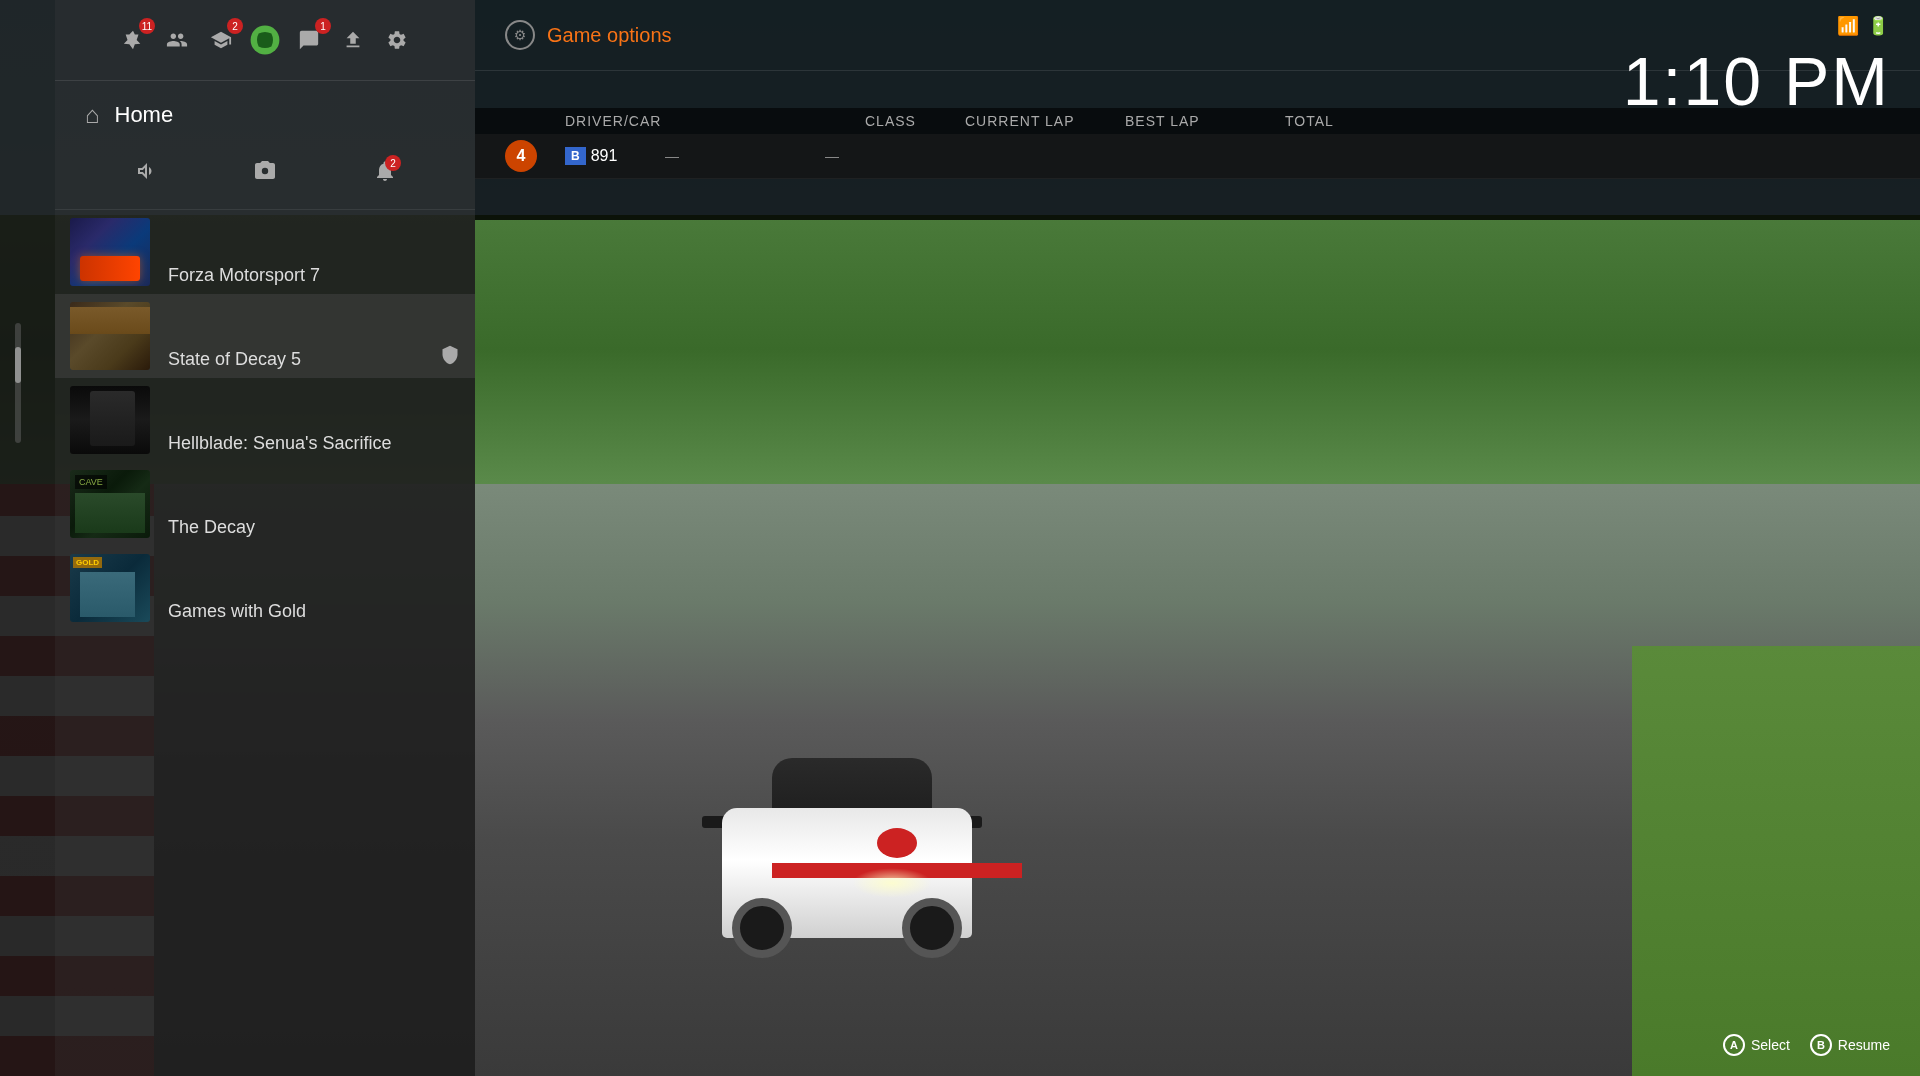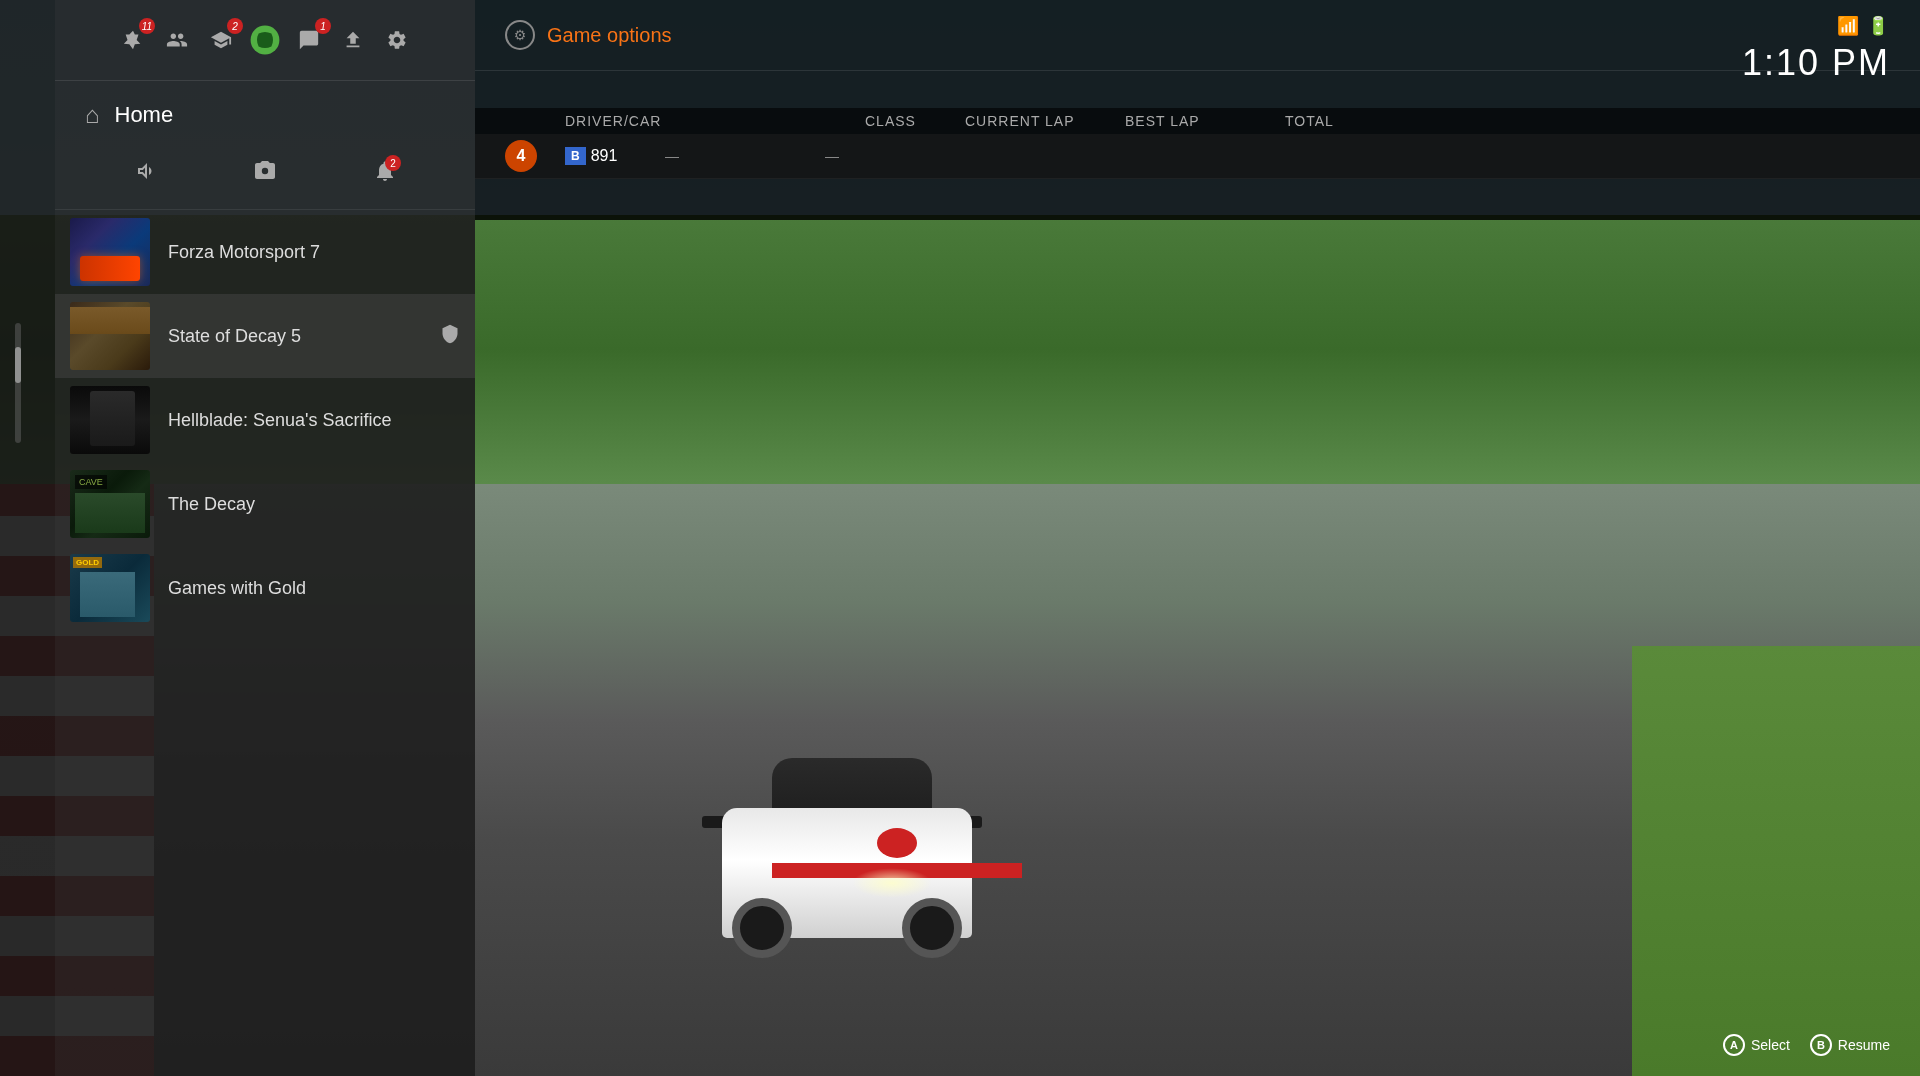--- a/index.html
+++ b/index.html
@@ -230,21 +230,21 @@
       margin-bottom: 5px;
     }
 
     .hud-icon-small {
       color: white;
       font-size: 18px;
     }
 
     .hud-clock {
       color: white;
-      font-size: 36px;
+      font-size: 68px;
       font-weight: 300;
       letter-spacing: 2px;
     }
 
     
     .race-table-header {
       display: flex;
       padding: 5px 30px;
       background: rgba(0,0,0,0.6);
       margin-top: 37px;
@@ -345,21 +345,20 @@
     }
 
     
     .nav-icons {
       display: flex;
       align-items: center;
       justify-content: center;
       padding: 22px 10px;
       gap: 8px;
       border-bottom: 1px solid rgba(255,255,255,0.1);
-      font-style: italic;
     }
 
     .nav-icon {
       color: #aaaaaa;
       font-size: 22px;
       cursor: pointer;
       position: relative;
       display: flex;
       align-items: center;
       justify-content: center;
@@ -418,21 +417,21 @@
     .sub-icon {
       color: #aaaaaa;
       font-size: 22px;
       cursor: pointer;
       position: relative;
     }
 
     
     .game-item {
       display: flex;
-      align-items: center;
+      align-items: flex-end;
       padding: 8px 15px;
       cursor: pointer;
       position: relative;
       min-height: 82px;
     }
 
     .game-item:hover, .game-item.active {
       background: rgba(80,80,80,0.4);
     }
 

